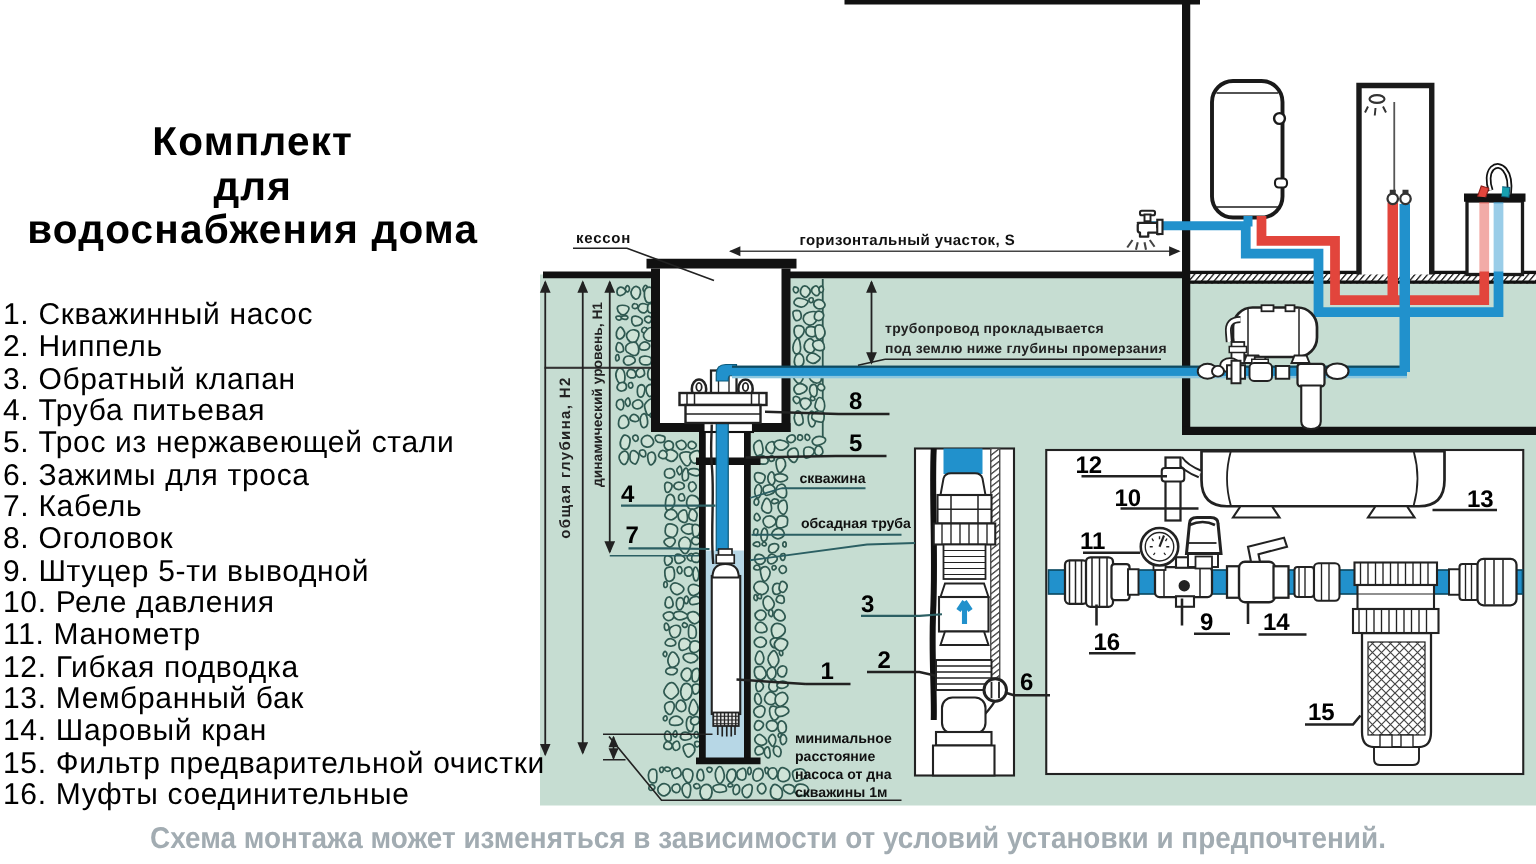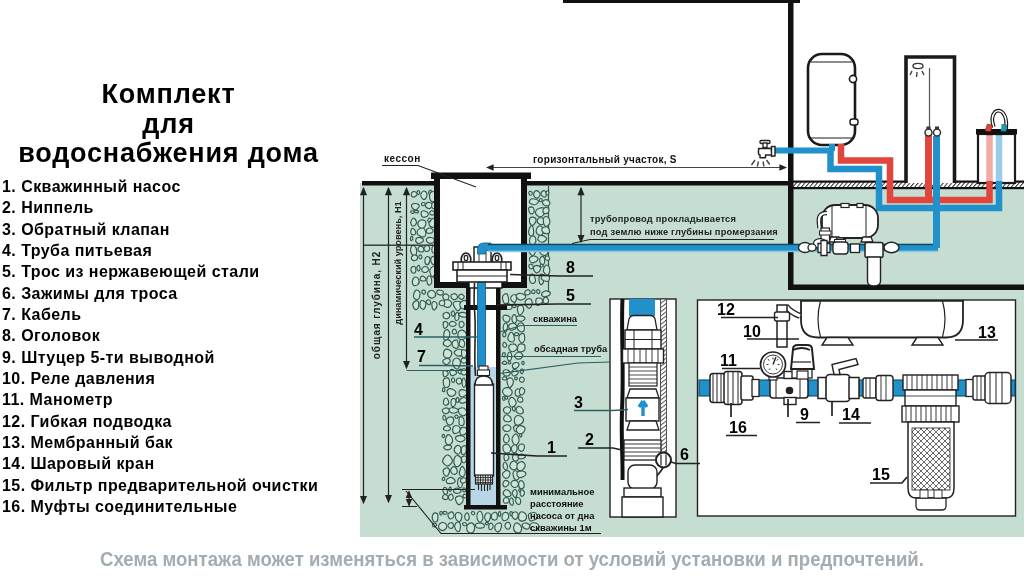--- a/index.html
+++ b/index.html
@@ -760,21 +760,21 @@
           <text x="530" y="531">скважины  1м</text>
 <path d="M601,533.5 h-160 L406,491" stroke="#222" stroke-width="1.1" fill="none"></path>
 <path d="M409,491.5 V505.5" stroke="#222" stroke-width="1.1" marker-start="url(#al)" marker-end="url(#ar)"></path>
 <path d="M402,489.5 h73 M402,506.5 h15" stroke="#222" stroke-width="1.1"></path>
 </g>
 </g>
 </svg>
 
 <div class="txt" style="left:-4px;top:80px;width:345px;text-align:center;font-weight:bold;font-size:27px;line-height:29.5px;letter-spacing:0.8px;">Комплект<br>для<br>водоснабжения дома</div>
 
-<div class="txt" style="left:2px;top:176px;font-weight:bold;font-size:16px;line-height:21.35px;letter-spacing:0.45px;white-space:nowrap;">
+<div class="txt" style="left:2px;top:200px;font-weight:normal;font-size:20px;line-height:21.35px;letter-spacing:0.45px;white-space:nowrap;">
 1. Скважинный насос<br>
 2. Ниппель<br>
 3. Обратный клапан<br>
 4. Труба питьевая<br>
 5. Трос из нержавеющей стали<br>
 6. Зажимы для троса<br>
 7. Кабель<br>
 8. Оголовок<br>
 9. Штуцер 5-ти выводной<br>
 10. Реле давления<br>

